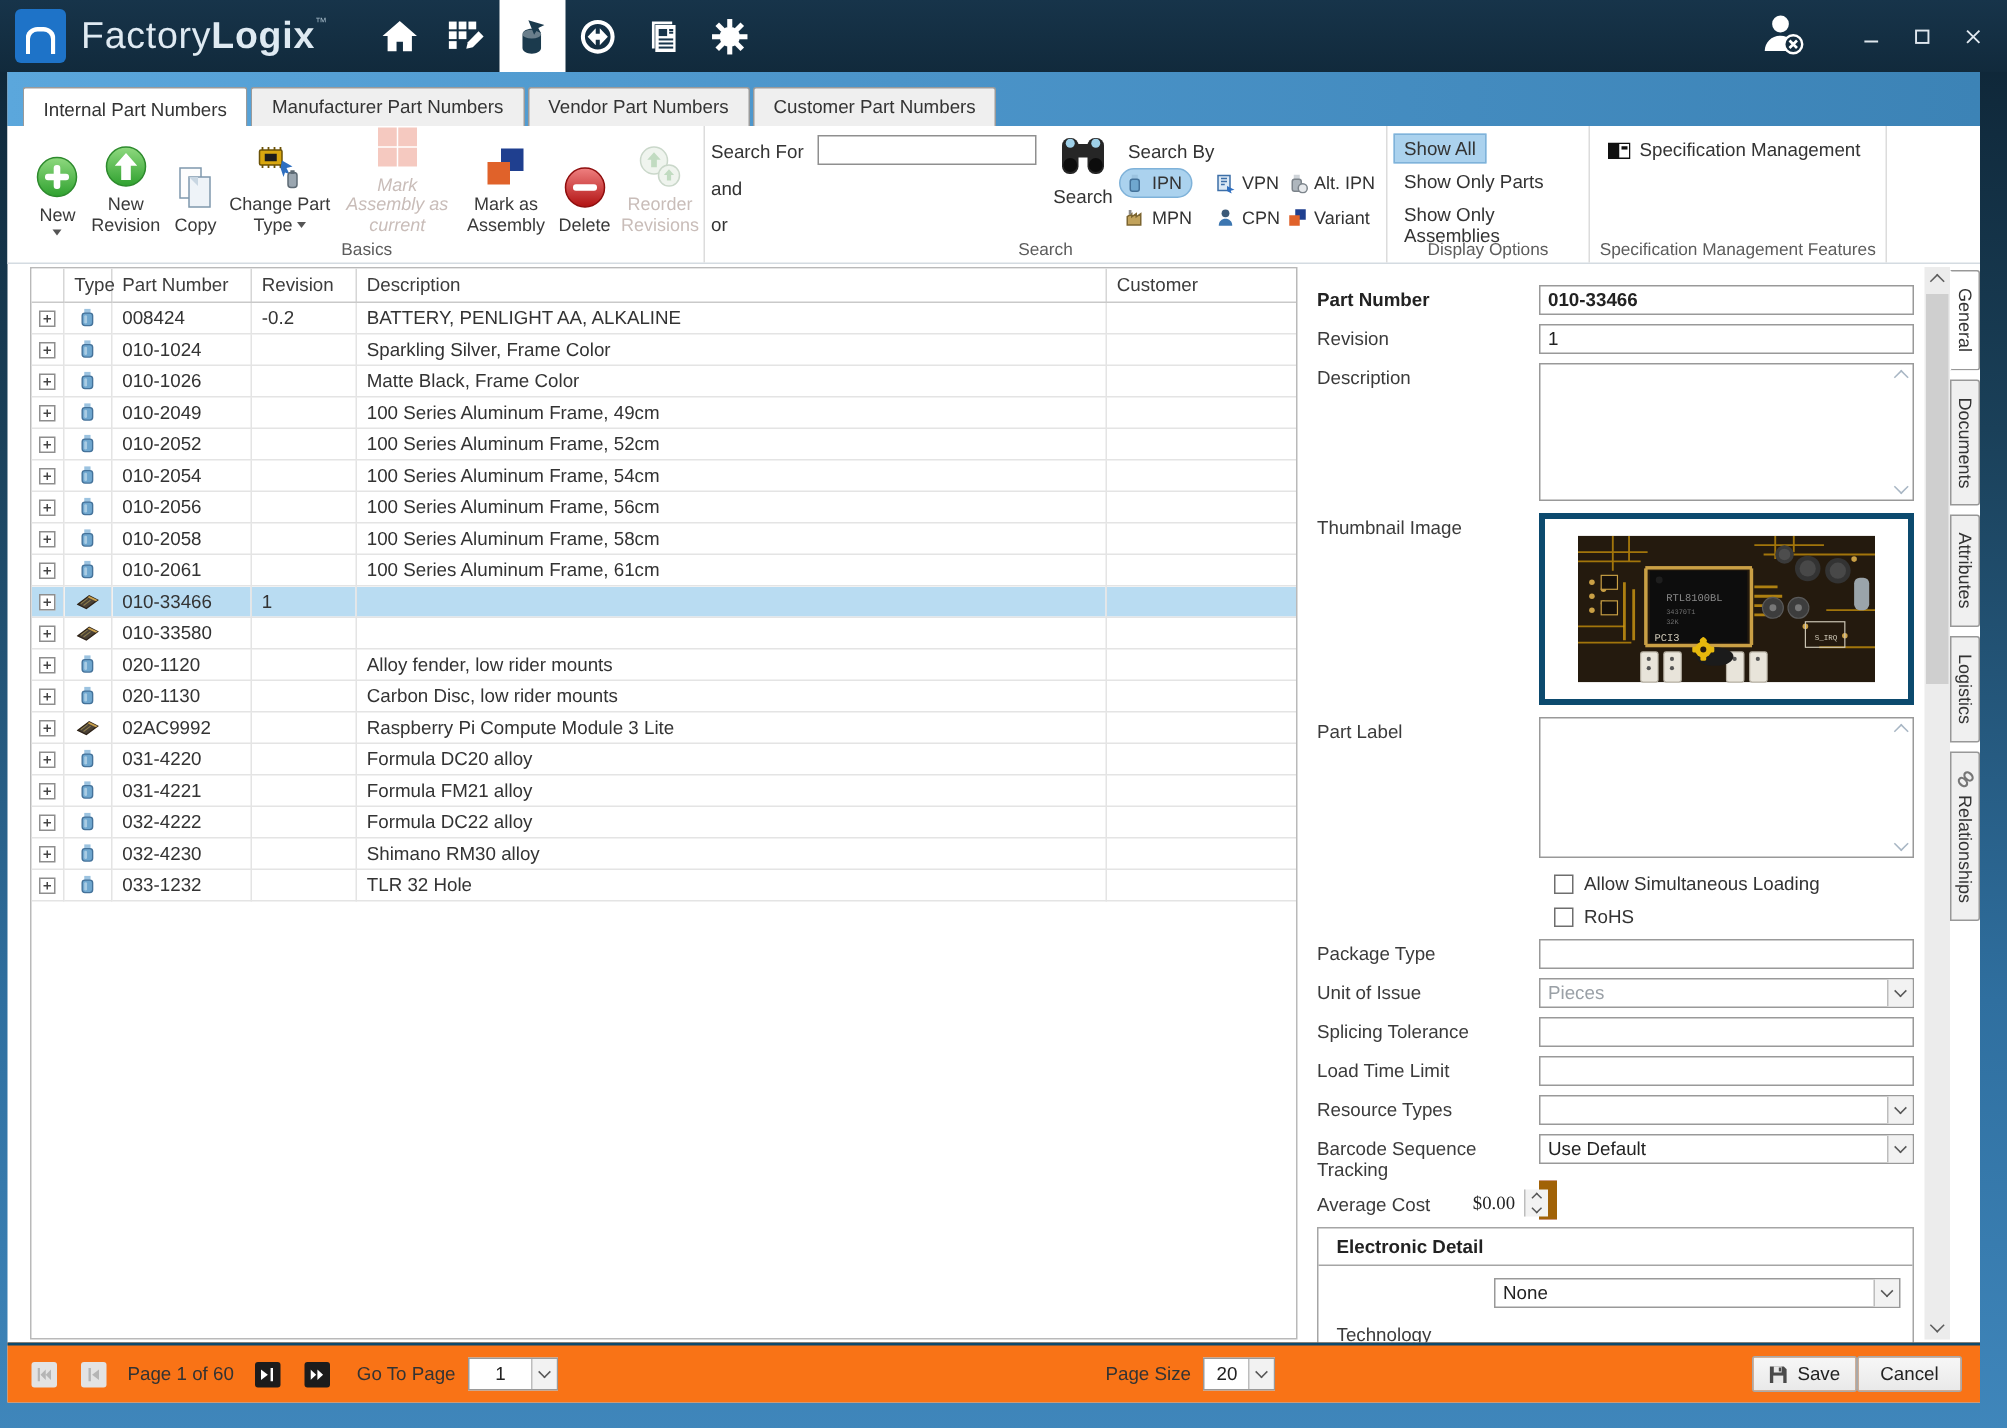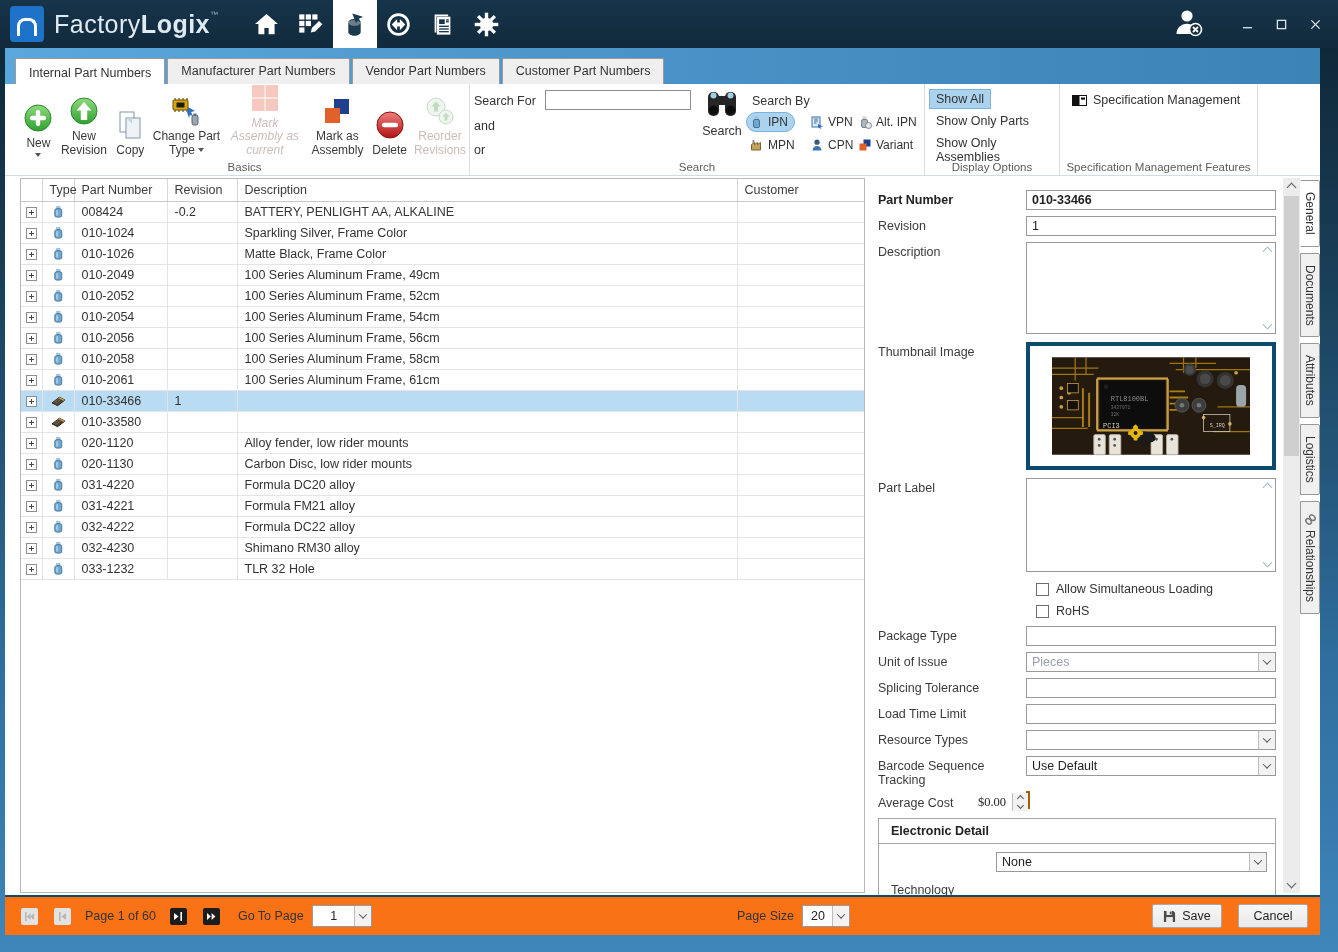--- a/index.html
+++ b/index.html
@@ -119,21 +119,21 @@
   .cbrow { display:flex; align-items:center; gap:7px; margin:0 0 8px 158px; font-size:12.5px; color:#333; }
   .cbrow:first-of-type { margin-top:2px; }
   .cbx { width:13px; height:13px; border:1px solid #6e6e6e; background:#fff; flex:none; cursor:pointer; }
   .selbox { position:relative; display:flex; align-items:center; width:100%; height:20px;
     border:1px solid #999; background:#fff; padding-left:5px; font-size:12.5px; color:#222; cursor:pointer; }
   .selbox.dis { color:#9aa0a6; }
   .selbtn { position:absolute; right:0; top:0; width:17px; height:18px; background:#f2f2f2;
     border-left:1px solid #bdbdbd; display:flex; align-items:center; justify-content:center; }
   .selbtn i { width:6px; height:6px; border-right:1.6px solid #555; border-bottom:1.6px solid #555;
     transform:rotate(45deg) translate(-1px,-1px); }
-  .spinbox { position:relative; width:100%; height:20px; border:2px solid #a16207; background:#f0abfc;font-family:Liberation Serif, serif; }
+  .spinbox { position:relative; width:100%; height:20px; border:6px solid #a16207; background:#f0abfc;font-family:Liberation Serif, serif; }
   .spinbox .val { position:absolute; right:22px; top:2px; font-size:12.5px; color:#222; }
   .spinbtn { position:absolute; right:0; top:0; width:16px; height:18px; background:#f2f2f2; border-left:1px solid #bdbdbd; }
   .spinbtn i { position:absolute; left:4.5px; width:5px; height:5px; border-style:solid; border-color:#555; border-width:0; }
   .spinbtn .u { top:3px; border-left-width:1.4px; border-top-width:1.4px; transform:rotate(45deg); }
   .spinbtn .d { bottom:3px; border-right-width:1.4px; border-bottom-width:1.4px; transform:rotate(45deg); }
   .fieldset { margin-top:8px; border:1px solid #a5a5a5; }
   .fieldset .ftitle { font-weight:700; color:#222; font-size:12.5px; padding:5px 0 5px 12px; border-bottom:1px solid #a5a5a5; }
   .fieldset .frow { margin:8px 8px 0 12px; }
   .fieldset .frow .flab { width:105px;margin-top:28px; }
 
@@ -157,21 +157,21 @@
   .pgbtn { width:17px; height:17px; border-radius:2px; display:flex; align-items:center; justify-content:center; cursor:pointer; }
   .pgbtn svg { width:9px; height:9px; }
   .pgbtn.dark { background:#1c1c1c; } .pgbtn.dark svg { fill:#fff; }
   .pgbtn.dis { background:#e3e3e3; cursor:default; } .pgbtn.dis svg { fill:#b5b5b5; }
   .pglabel { margin:0 14px; font-size:12.5px; color:#333; }
   .ftr-sel { display:inline-flex; position:relative; align-items:center; height:22px; border:1px solid #9a9a9a;
     background:#fff; padding:0 22px 0 6px; font-size:12.5px; color:#222; cursor:pointer; }
   .ftr-sel .selbtn { height:20px; }
   .gt-label { margin:0 8px 0 18px; font-size:12.5px; color:#333; }
   .pagesize { position:absolute; left:732px; top:8px; display:flex; align-items:center; }
-  .ftr-actions { position:absolute; right:12px; top:7px; display:flex; gap:16px; }
+  .ftr-actions { position:absolute; right:12px; top:7px; display:flex; }
   .btn { display:flex; align-items:center; justify-content:center; gap:6px; width:70px; height:24px;
     border:1px solid #a9a9a9; background:linear-gradient(180deg,#f7f7f7,#e9e9e9);
     font-size:12.5px; color:#222; cursor:pointer; border-radius:2px; }
   .btn svg { width:13px; height:13px; }
 </style>
 </head>
 <body>
 
 <div class="window">
 
@@ -677,20 +677,35 @@
       <svg width="13" height="15" viewBox="0 0 14 15">
                     <rect x="4.5" y="1.5" width="4.5" height="4" fill="#9cc3e0"></rect>
                     <rect x="3" y="4.5" width="7.5" height="9" rx="2" fill="#6fa7cf" stroke="#44729a"></rect>
                     <rect x="4.5" y="6" width="2" height="6" rx="1" fill="#a9cce4"></rect>
                   </svg>
       
     </td>
     <td class="c-pn">020-1130</td>
     <td class="c-rev"></td>
     <td class="c-desc">Carbon Disc, low rider mounts</td>
+    <td class="c-cust"></td>
+  </tr>
+              <tr>
+    <td class="c-exp"><span class="expbox"></span></td>
+    <td class="c-type">
+      
+      <svg width="15" height="12" viewBox="0 0 16 12">
+                    <path d="M1 8 9 2l6 3-8 6z" fill="#4a4136" stroke="#2e2318"></path>
+                    <path d="M9 2l6 3-1.2.9L7.8 3z" fill="#c9a14e"></path>
+                    <path d="M3 7.6l5-3.8M5 8.8l5-3.8" stroke="#8a7a4a" stroke-width=".8"></path>
+                  </svg>
+    </td>
+    <td class="c-pn">02AC9992</td>
+    <td class="c-rev"></td>
+    <td class="c-desc">Raspberry Pi Compute Module 3 Lite</td>
     <td class="c-cust"></td>
   </tr>
               <tr>
     <td class="c-exp"><span class="expbox"></span></td>
     <td class="c-type">
       <svg width="13" height="15" viewBox="0 0 14 15">
                     <rect x="4.5" y="1.5" width="4.5" height="4" fill="#9cc3e0"></rect>
                     <rect x="3" y="4.5" width="7.5" height="9" rx="2" fill="#6fa7cf" stroke="#44729a"></rect>
                     <rect x="4.5" y="6" width="2" height="6" rx="1" fill="#a9cce4"></rect>
                   </svg>

